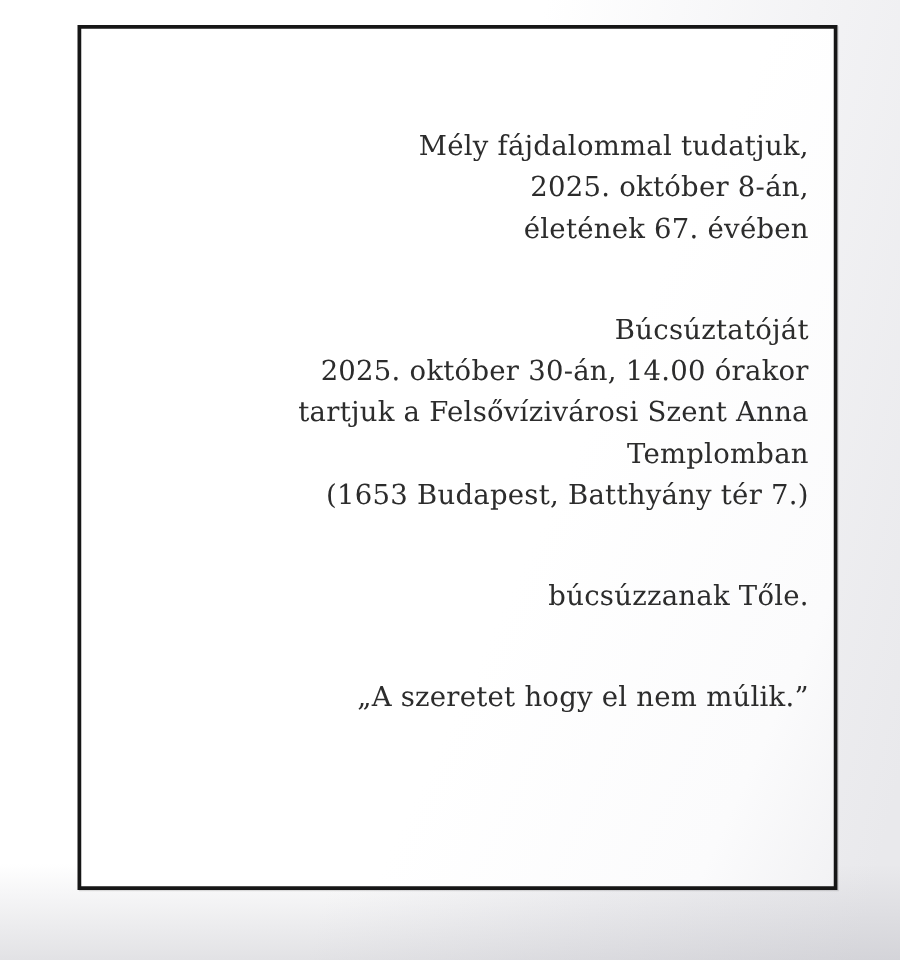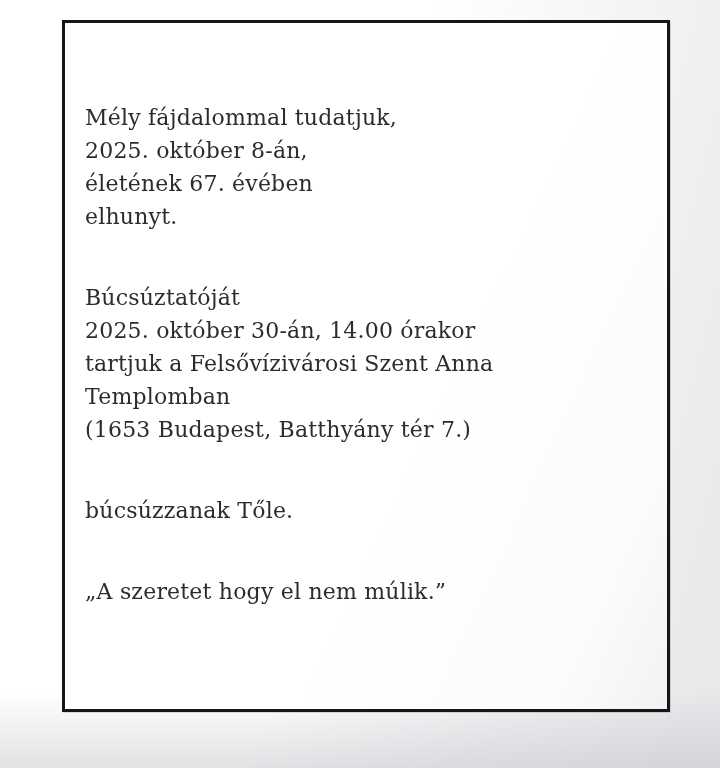--- a/index.html
+++ b/index.html
@@ -30,21 +30,21 @@
     box-sizing: border-box;
     border: 3px solid #161616;
     background: linear-gradient(115deg, #ffffff 60%, #fbfbfc 88%, #f2f2f4 100%);
     box-shadow: 1px 1px 0 rgba(0,0,0,0.12);
   }
   .content {
     box-sizing: border-box;
     width: 100%;
     height: 100%;
     padding: 78px 20px 0 20px;
-    text-align: left;
+    text-align: right;
   }
   .para {
     margin: 0;
   }
   .para + .para {
     margin-top: 48px;
   }
   .line {
     display: block;
     font-size: 22px;
@@ -58,21 +58,20 @@
 <body>
 
 <div class="page">
   <div class="card">
     <div class="content">
 
       <p class="para">
         <span class="line">Mély fájdalommal tudatjuk,</span>
         <span class="line">2025. október 8-án,</span>
         <span class="line">életének 67. évében</span>
-        <span class="line">elhunyt.</span>
       </p>
 
       <p class="para">
         <span class="line">Búcsúztatóját</span>
         <span class="line">2025. október 30-án, 14.00 órakor</span>
         <span class="line">tartjuk a Felsővízivárosi Szent Anna</span>
         <span class="line">Templomban</span>
         <span class="line">(1653 Budapest, Batthyány tér 7.)</span>
       </p>
 

